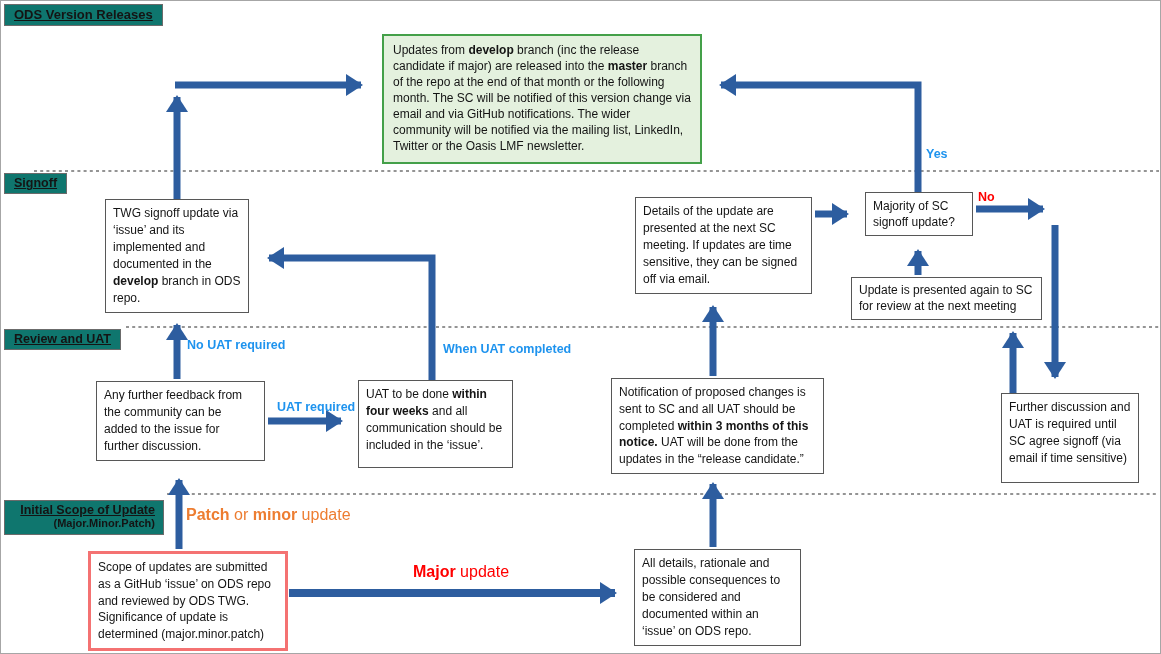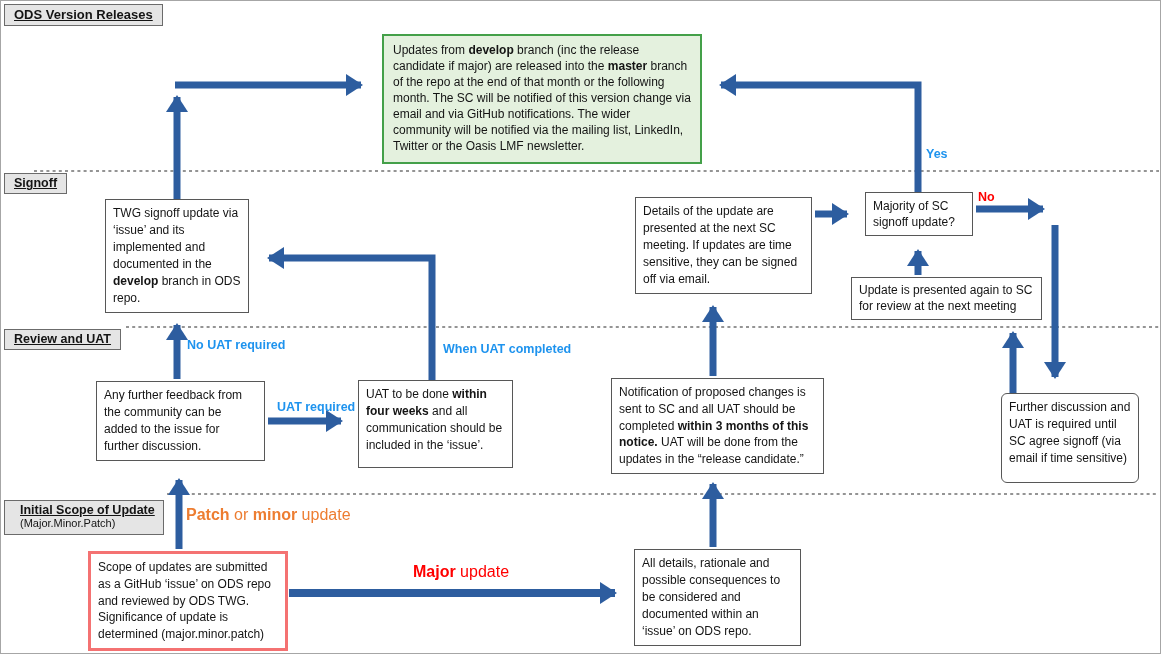--- a/index.html
+++ b/index.html
@@ -11,25 +11,25 @@
   #arrow-layer{position:absolute;left:0;top:0;width:1161px;height:654px;z-index:1;}
   .pbox{
     position:absolute;background:#ffffff;border:1.4px solid #575757;
     font-size:12px;line-height:1.33;padding:5px 7px;box-sizing:border-box;z-index:2;
   }
   .greenbox{
     background:#e4f1de;border:2.5px solid #44a049;
   }
   .redbox{border:3px solid #f47272;}
   .glabel{
-    position:absolute;background:#e5e5e5;border:1.6px solid #6b6b6b;
-    font-weight:bold;font-size:12.5px;padding:2px 9px 3px 9px;box-sizing:border-box;z-index:2;
+    position:absolute;background:#0f766e;border:1.6px solid #6b6b6b;
+    font-weight:bold;font-size:12.5px;padding:2px 9px 3px 9px;box-sizing:border-box;z-index:2;text-align:right;
   }
   .glabel .ul{text-decoration:underline;}
-  .glabel .sub{display:block;font-weight:normal;font-size:11px;text-decoration:none;line-height:1.15;}
+  .glabel .sub{display:block;font-weight:bold;font-size:11px;text-decoration:none;line-height:1.15;}
   .elabel{position:absolute;z-index:3;font-size:12.5px;font-weight:600;white-space:nowrap;}
   .blue{color:#1e93ee;}
   .redtxt{color:#ff0000;}
   .bigedge{position:absolute;z-index:3;font-size:16px;white-space:nowrap;}
   .orange{color:#ed7d31;}
 </style>
 </head>
 <body>
 
 <div id="canvas">
@@ -91,21 +91,21 @@
   <div class="pbox" style="left:633px;top:548px;width:167px;min-height:90px;line-height:1.42;">All details, rationale and possible consequences to be considered and documented within an ‘issue’ on ODS repo.</div>
 
   <div class="pbox" style="left:610px;top:377px;width:213px;min-height:88px;line-height:1.4;"><span>Notification of proposed changes is sent to SC and all UAT should be completed </span><span style="font-weight: bold;">within 3 months of this notice.</span><span> UAT will be done from the updates in the “release candidate.”</span></div>
 
   <div class="pbox" style="left:634px;top:196px;width:177px;min-height:91px;line-height:1.42;">Details of the update are presented at the next SC meeting. If updates are time sensitive, they can be signed off via email.</div>
 
   <div class="pbox" style="left:864px;top:191px;width:108px;min-height:40px;line-height:1.35;">Majority of SC signoff update?</div>
 
   <div class="pbox" style="left:850px;top:276px;width:191px;min-height:38px;line-height:1.3;">Update is presented again to SC for review at the next meeting</div>
 
-  <div class="pbox" style="left:1000px;top:392px;width:138px;min-height:90px;line-height:1.42;border-radius:6px;">Further discussion and UAT is required until SC agree signoff (via email if time sensitive)</div>
+  <div class="pbox" style="left:1000px;top:392px;width:138px;min-height:90px;line-height:1.42;">Further discussion and UAT is required until SC agree signoff (via email if time sensitive)</div>
 
   <div class="elabel blue" style="left:186px;top:337px;">No UAT required</div>
   <div class="elabel blue" style="left:276px;top:399px;">UAT required</div>
   <div class="elabel blue" style="left:442px;top:341px;">When UAT completed</div>
   <div class="elabel blue" style="left:925px;top:146px;font-weight:bold;">Yes</div>
   <div class="elabel redtxt" style="left:977px;top:189px;font-weight:bold;">No</div>
   <div class="bigedge orange" style="left:185px;top:505px;"><span style="font-weight: bold;">Patch</span><span> or </span><span style="font-weight: bold;">minor</span><span> update</span></div>
   <div class="bigedge redtxt" style="left:412px;top:562px;"><span style="font-weight: bold;">Major</span><span> update</span></div>
 
 </div>

